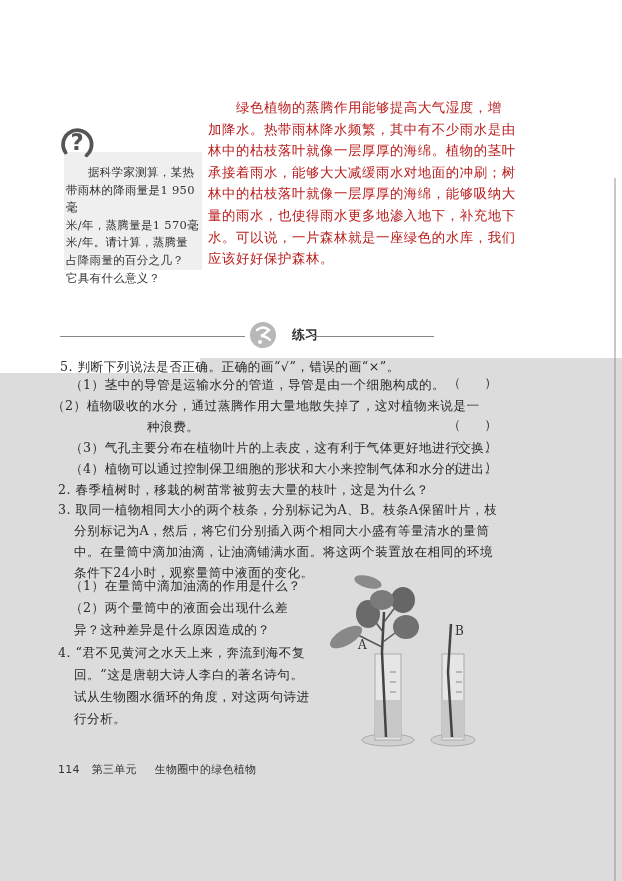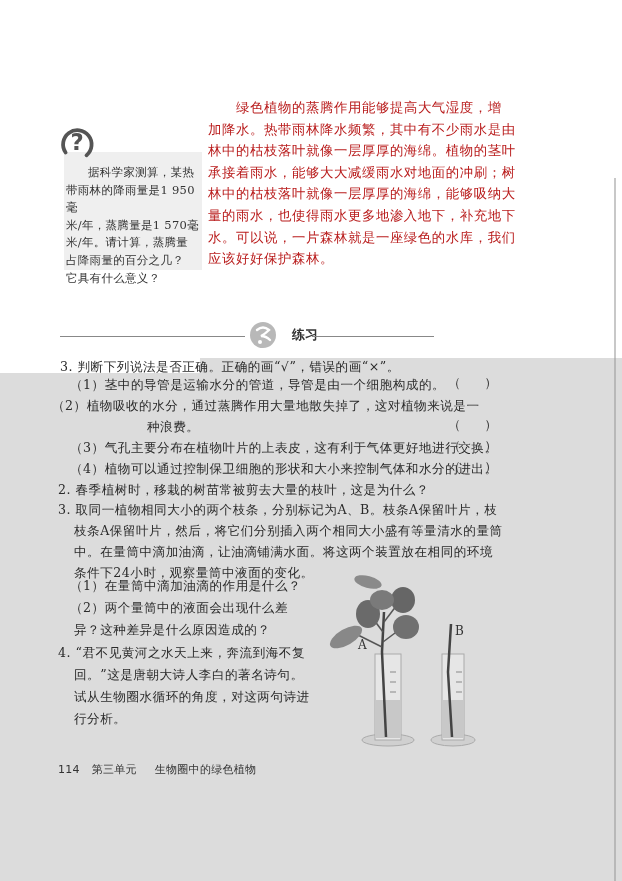--- a/index.html
+++ b/index.html
@@ -92,35 +92,35 @@
 
 <div class="sec-line" style="left:60px; width:185px;"></div>
 <svg class="sec-icon" viewBox="0 0 30 30">
   <circle cx="15" cy="15" r="13" fill="#b8b8b8"></circle>
   <path d="M9 10 q6 -5 12 0 q-4 4 -8 6 q5 0 9 4" fill="none" stroke="#fff" stroke-width="2.4" stroke-linecap="round"></path>
   <circle cx="12" cy="22" r="2" fill="#fff"></circle>
 </svg>
 <div class="sec-title">练习</div>
 <div class="sec-line" style="left:312px; width:122px;"></div>
 
-<div class="ex" style="left:60px; top:357px;">3. 判断下列说法是否正确。正确的画“√”，错误的画“×”。</div>
+<div class="ex" style="left:60px; top:357px;">5. 判断下列说法是否正确。正确的画“√”，错误的画“×”。</div>
 <div class="ex" style="left:70px; top:375px;">（1）茎中的导管是运输水分的管道，导管是由一个细胞构成的。</div>
 <div class="paren" style="left:448px; top:375px;">（  ）</div>
 <div class="ex" style="left:52px; top:396px;text-align:right;">（2）植物吸收的水分，通过蒸腾作用大量地散失掉了，这对植物来说是一</div>
 <div class="ex" style="left:100px; top:417px;margin-left:47px;">种浪费。</div>
 <div class="paren" style="left:448px; top:417px;">（  ）</div>
 <div class="ex" style="left:70px; top:438px;">（3）气孔主要分布在植物叶片的上表皮，这有利于气体更好地进行交换。</div>
 <div class="paren" style="left:448px; top:438px;">（  ）</div>
 <div class="ex" style="left:70px; top:459px;">（4）植物可以通过控制保卫细胞的形状和大小来控制气体和水分的进出。</div>
 <div class="paren" style="left:448px; top:459px;">（  ）</div>
 
 <div class="ex" style="left:58px; top:480px;">2. 春季植树时，移栽的树苗常被剪去大量的枝叶，这是为什么？</div>
 
 <div class="ex" style="left:58px; top:500px;">3. 取同一植物相同大小的两个枝条，分别标记为A、B。枝条A保留叶片，枝</div>
-<div class="ex" style="left:74px; top:521px;">枝条A保留叶片，然后，将它们分别插入两个相同大小盛有等量清水的量筒</div>
+<div class="ex" style="left:74px; top:521px;">分别标记为A，然后，将它们分别插入两个相同大小盛有等量清水的量筒</div>
 <div class="ex" style="left:74px; top:542px;">中。在量筒中滴加油滴，让油滴铺满水面。将这两个装置放在相同的环境</div>
 <div class="ex" style="left:74px; top:563px;">条件下24小时，观察量筒中液面的变化。</div>
 <div class="ex" style="left:70px; top:575px; top:576px;">（1）在量筒中滴加油滴的作用是什么？</div>
 <div class="ex" style="left:70px; top:598px;">（2）两个量筒中的液面会出现什么差</div>
 <div class="ex" style="left:74px; top:620px;">异？这种差异是什么原因造成的？</div>
 
 <div class="ex" style="left:58px; top:643px;">4. “君不见黄河之水天上来，奔流到海不复</div>
 <div class="ex" style="left:74px; top:665px;">回。”这是唐朝大诗人李白的著名诗句。</div>
 <div class="ex" style="left:74px; top:687px;">试从生物圈水循环的角度，对这两句诗进</div>
 <div class="ex" style="left:74px; top:709px;">行分析。</div>

